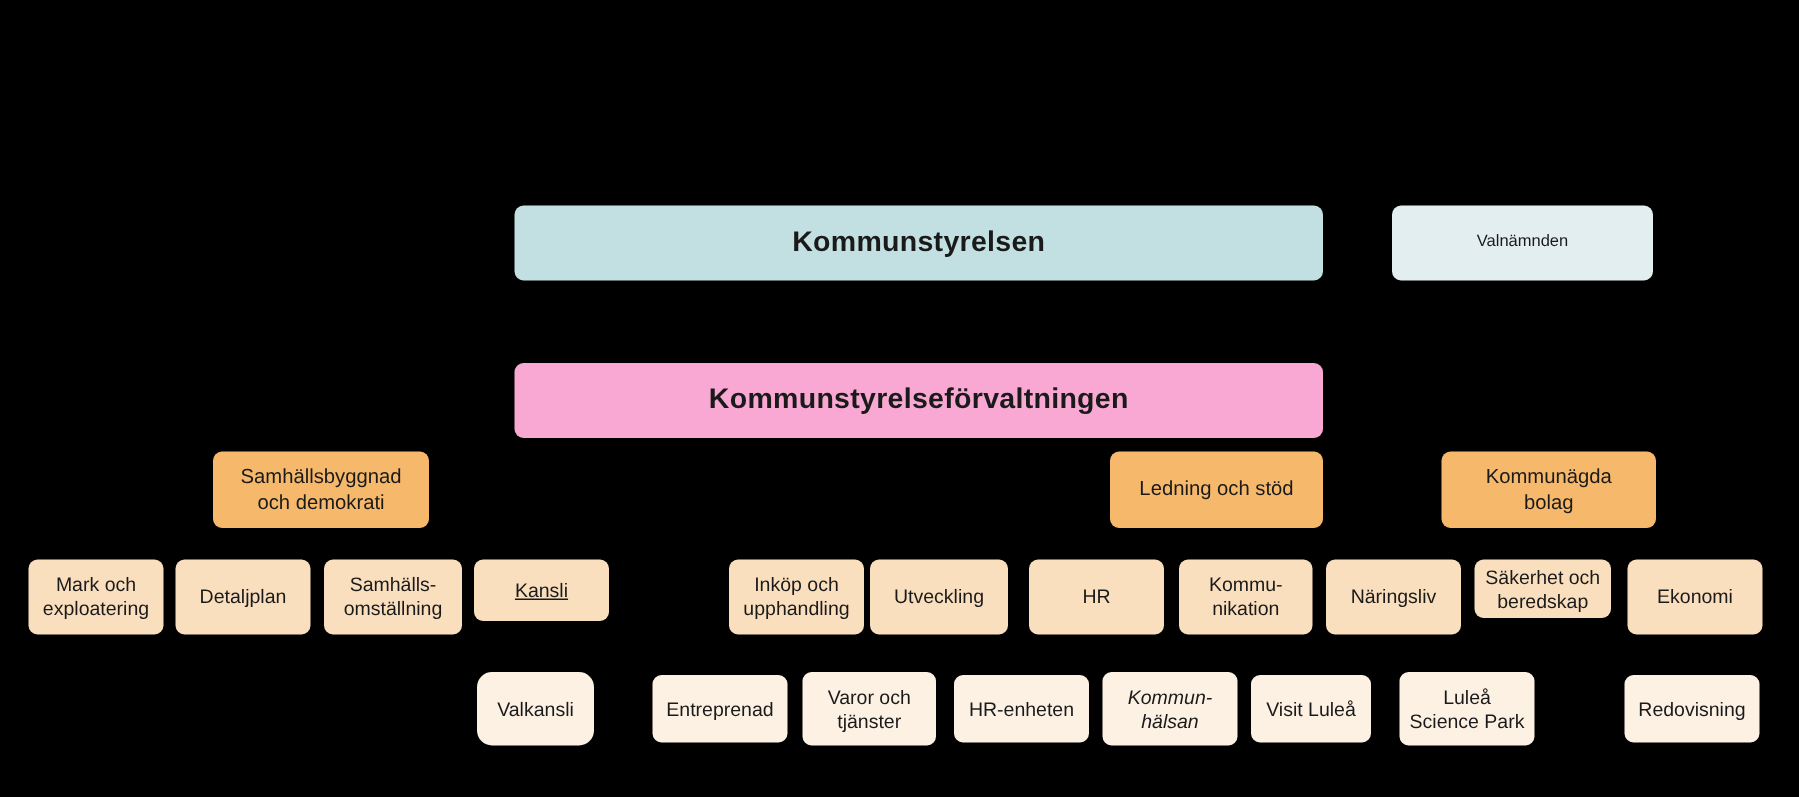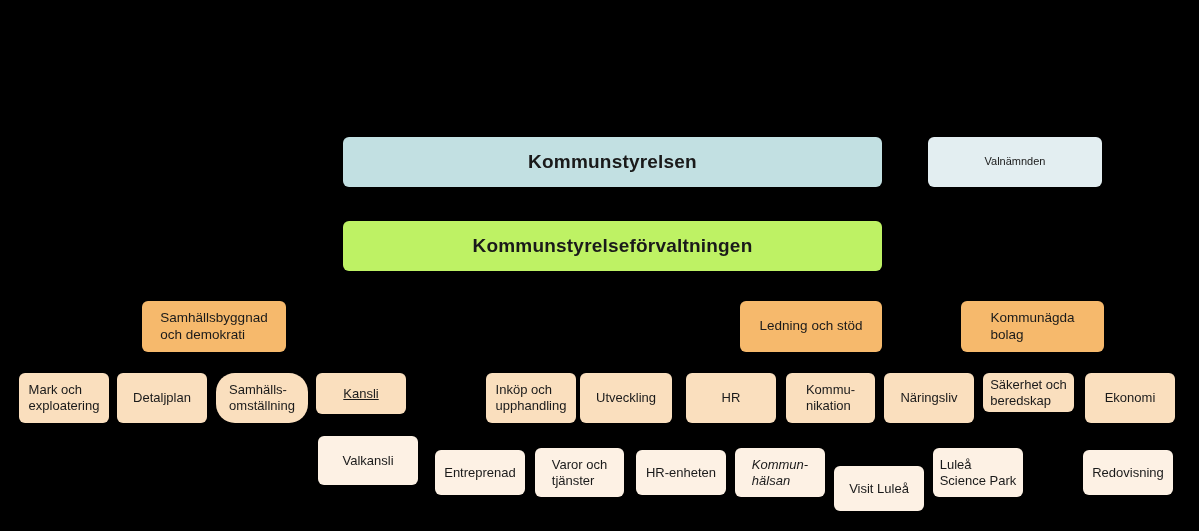--- a/index.html
+++ b/index.html
@@ -14,43 +14,45 @@
     background: #000000;
     font-family: "Liberation Sans", sans-serif;
     overflow: hidden;
   }
   .node {
     position: absolute;
     box-sizing: border-box;
     display: flex;
     align-items: center;
     justify-content: center;
+    text-align: center;
     border-radius: 6px;
     color: #1a1a1a;
     line-height: 1.22;
     white-space: pre-line;
     padding: 19px 4px;
   }
   
   .tier-board {
     background: #c2e0e2;
     font-size: 19px;
     font-weight: bold;
     letter-spacing: 0.2px;
   }
   .tier-board-alt {
     background: #e3eef1;
     font-size: 11px;
     font-weight: normal;
   }
   .tier-admin {
-    background: #bef264;
+    background: #f9a8d4;
     font-size: 19px;
     font-weight: bold;
     letter-spacing: 0.2px;
+    margin-top: 21px;
   }
   .tier-dept {
     background: #f6b96c;
     font-size: 13.5px;
     font-weight: normal;
   }
   .tier-unit {
     background: #fadfbe;
     font-size: 13px;
     font-weight: normal;
@@ -76,40 +78,40 @@
       <div class="node tier-dept" style="left: 142px; top: 301px; width: 144px; height: 51px;"><span>Samhällsbyggnad
 och demokrati</span></div>
       <div class="node tier-dept" style="left: 709px; top: 301px; width: 142px; height: 51px; margin-left: 31px;"><span>Ledning och stöd</span></div>
       <div class="node tier-dept" style="left: 961px; top: 301px; width: 143px; height: 51px;"><span>Kommunägda
 bolag</span></div>
     </div>
     <div>
       <div class="node tier-unit" style="left: 19px; top: 373px; width: 90px; height: 50px;"><span>Mark och
 exploatering</span></div>
       <div class="node tier-unit" style="left: 117px; top: 373px; width: 90px; height: 50px;"><span>Detaljplan</span></div>
-      <div class="node tier-unit" style="left: 216px; top: 373px; width: 92px; height: 50px; border-radius: 19px;"><span>Samhälls-
+      <div class="node tier-unit" style="left: 216px; top: 373px; width: 92px; height: 50px;"><span>Samhälls-
 omställning</span></div>
       <div class="node tier-unit" style="left: 316px; top: 373px; width: 90px; height: 41px; text-decoration: underline;"><span>Kansli</span></div>
       <div class="node tier-unit" style="left: 486px; top: 373px; width: 90px; height: 50px;"><span>Inköp och
 upphandling</span></div>
       <div class="node tier-unit" style="left: 580px; top: 373px; width: 92px; height: 50px;"><span>Utveckling</span></div>
       <div class="node tier-unit" style="left: 686px; top: 373px; width: 90px; height: 50px;"><span>HR</span></div>
       <div class="node tier-unit" style="left: 786px; top: 373px; width: 89px; height: 50px;"><span>Kommu-
 nikation</span></div>
       <div class="node tier-unit" style="left: 884px; top: 373px; width: 90px; height: 50px;"><span>Näringsliv</span></div>
       <div class="node tier-unit" style="left: 983px; top: 373px; width: 91px; height: 39px;"><span>Säkerhet och
 beredskap</span></div>
       <div class="node tier-unit" style="left: 1085px; top: 373px; width: 90px; height: 50px;"><span>Ekonomi</span></div>
     </div>
     <div>
-      <div class="node tier-sub" style="left: 318px; top: 436px; width: 100px; height: 49px;"><span>Valkansli</span></div>
+      <div class="node tier-sub" style="left: 318px; top: 448px; width: 78px; height: 49px; border-radius: 10px;"><span>Valkansli</span></div>
       <div class="node tier-sub" style="left: 435px; top: 450px; width: 90px; height: 45px;"><span>Entreprenad</span></div>
       <div class="node tier-sub" style="left: 535px; top: 448px; width: 89px; height: 49px;"><span>Varor och
 tjänster</span></div>
       <div class="node tier-sub" style="left: 636px; top: 450px; width: 90px; height: 45px;"><span>HR-enheten</span></div>
       <div class="node tier-sub" style="left: 735px; top: 448px; width: 90px; height: 49px; font-style: italic;"><span>Kommun-
 hälsan</span></div>
-      <div class="node tier-sub" style="left: 834px; top: 450px; width: 90px; height: 45px; margin-top: 16px;"><span>Visit Luleå</span></div>
+      <div class="node tier-sub" style="left: 834px; top: 450px; width: 80px; height: 45px;"><span>Visit Luleå</span></div>
       <div class="node tier-sub" style="left: 933px; top: 448px; width: 90px; height: 49px;"><span>Luleå
 Science Park</span></div>
       <div class="node tier-sub" style="left: 1083px; top: 450px; width: 90px; height: 45px;"><span>Redovisning</span></div>
     </div>
   </div>
 
 </body></html>

